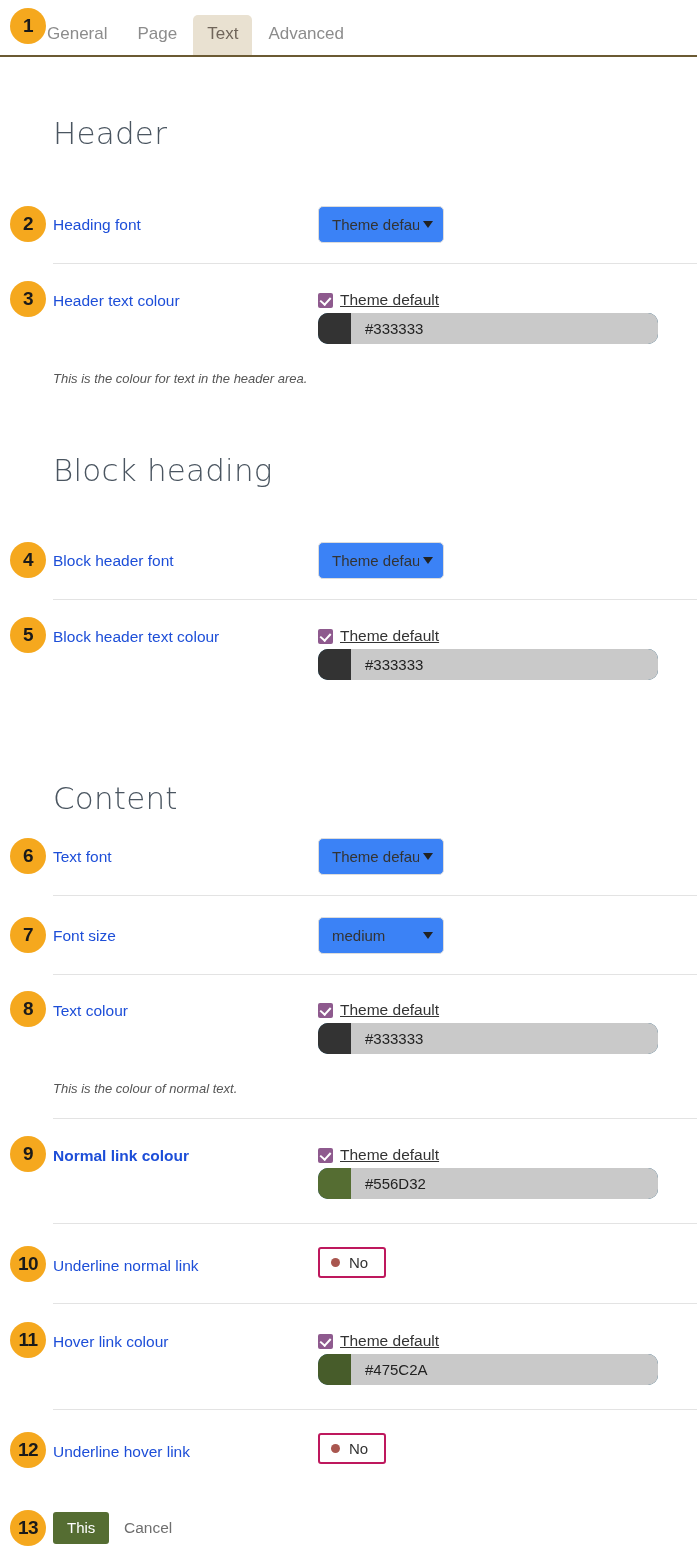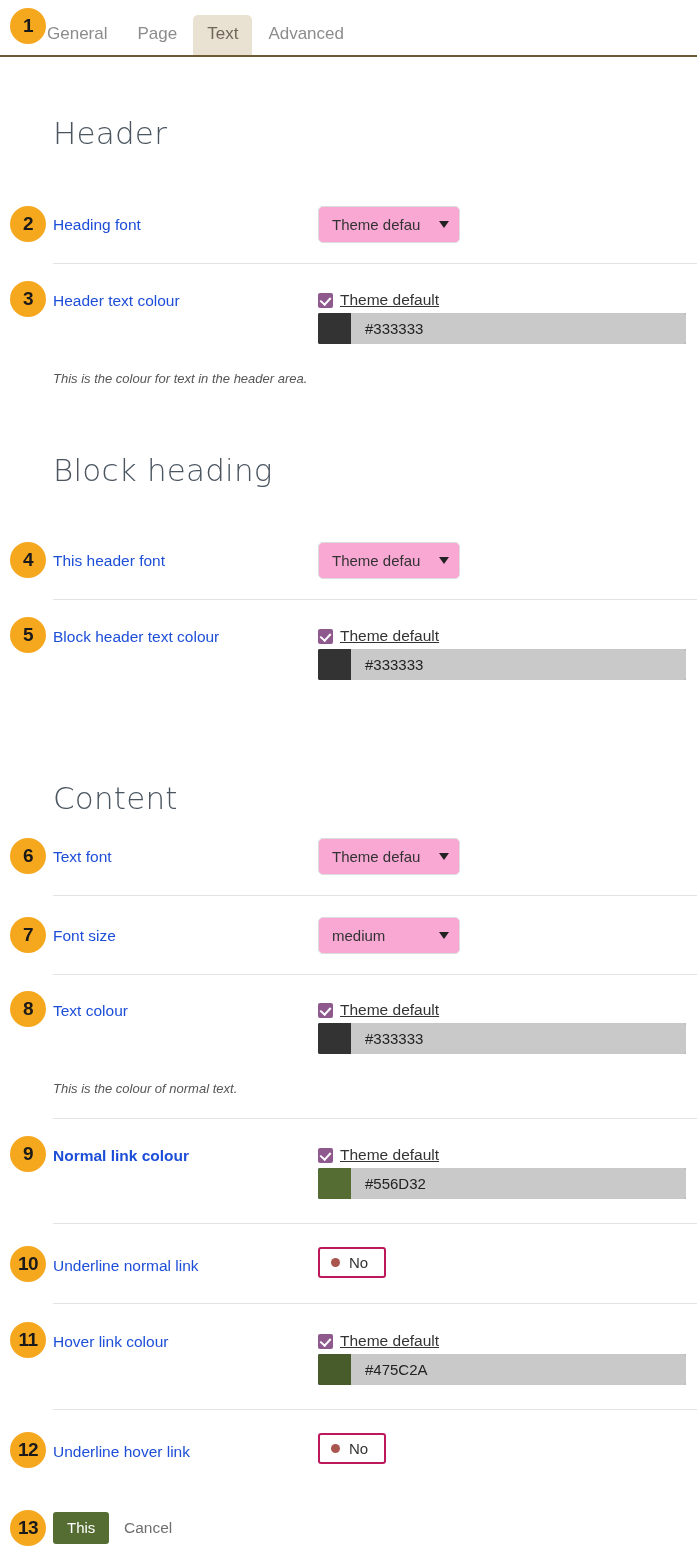--- a/index.html
+++ b/index.html
@@ -99,22 +99,22 @@
     font-style: italic;
     color: #555555;
     white-space: nowrap;
   }
 
   
   .select {
     position: absolute;
     left: 318px;
     height: 37px;
-    width: 142px;
-    background: #f9a8d4;
+    width: 126px;
+    background: #3b82f6;
     border: 1px solid #dcdcdc;
     border-radius: 5px;
     display: flex;
     align-items: center;
     padding: 0 10px 0 13px;
     cursor: pointer;
     overflow: hidden;
   }
   .select-value {
     font-size: 15px;
@@ -162,26 +162,26 @@
     font-size: 15.5px;
     color: #333333;
     margin-left: 7px;
     white-space: nowrap;
   }
 
   
   .colour-input {
     position: absolute;
     left: 318px;
-    width: 368px;
+    width: 340px;
     height: 31px;
     display: flex;
     align-items: stretch;
     background: #0c4a6e;
-    border-radius: 2px;
+    border-radius: 10px;
     overflow: hidden;
   }
   .colour-swatch {
     width: 33px;
     flex: 0 0 auto;
   }
   .colour-value {
     flex: 1;
     display: flex;
     align-items: center;
@@ -277,21 +277,21 @@
 </div>
 <div class="colour-input" style="top:313px;">
   <span class="colour-swatch" style="background:#333333;"></span>
   <span class="colour-value">#333333</span>
 </div>
 <div class="helptext" style="top:371px;">This is the colour for text in the header area.</div>
 
 <div class="section-heading" style="top:452px;">Block heading</div>
 
 <div class="badge" style="left:10px; top:542px;">4</div>
-<div class="row-label" style="top:551px;">This header font</div>
+<div class="row-label" style="top:551px;">Block header font</div>
 <div class="select" style="top:542px;">
   <span class="select-value">Theme defau</span>
   <span class="caret"></span>
 </div>
 <div class="sep" style="top:599px;"></div>
 
 <div class="badge" style="left:10px; top:617px;">5</div>
 <div class="row-label" style="top:627px;">Block header text colour</div>
 <div class="cb-wrap" style="top:626px;">
   <span class="cb-box"></span>

